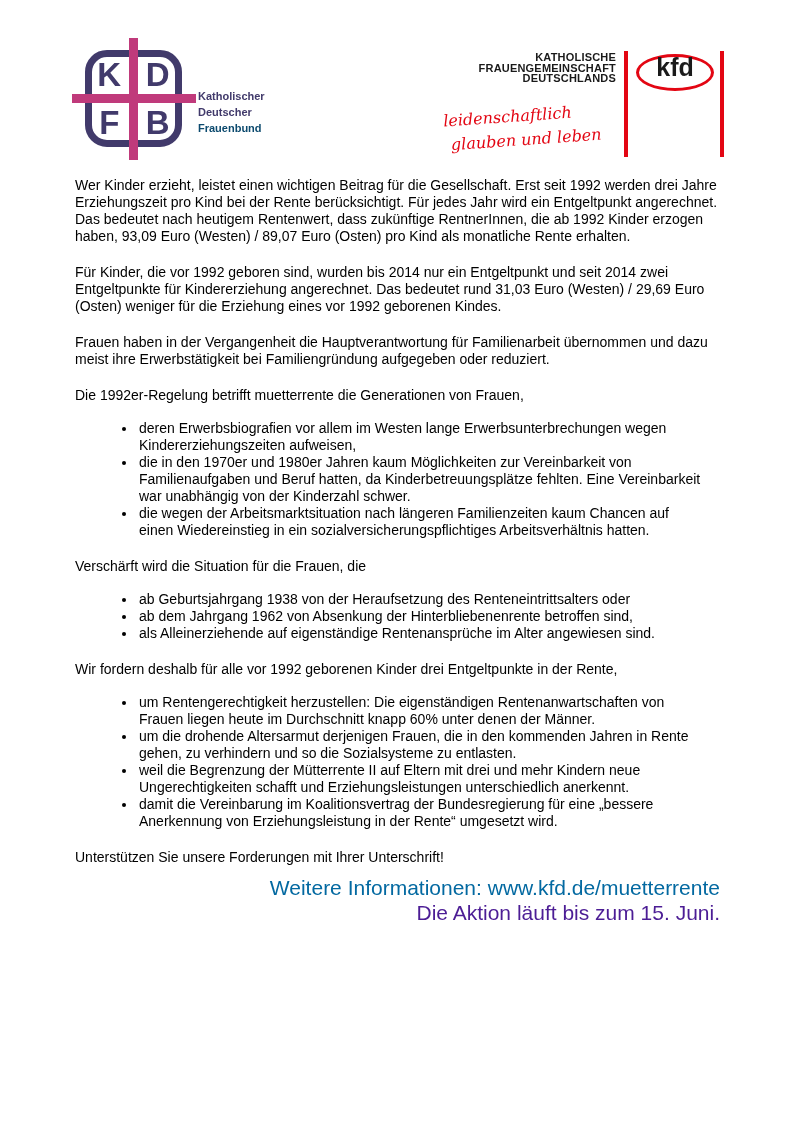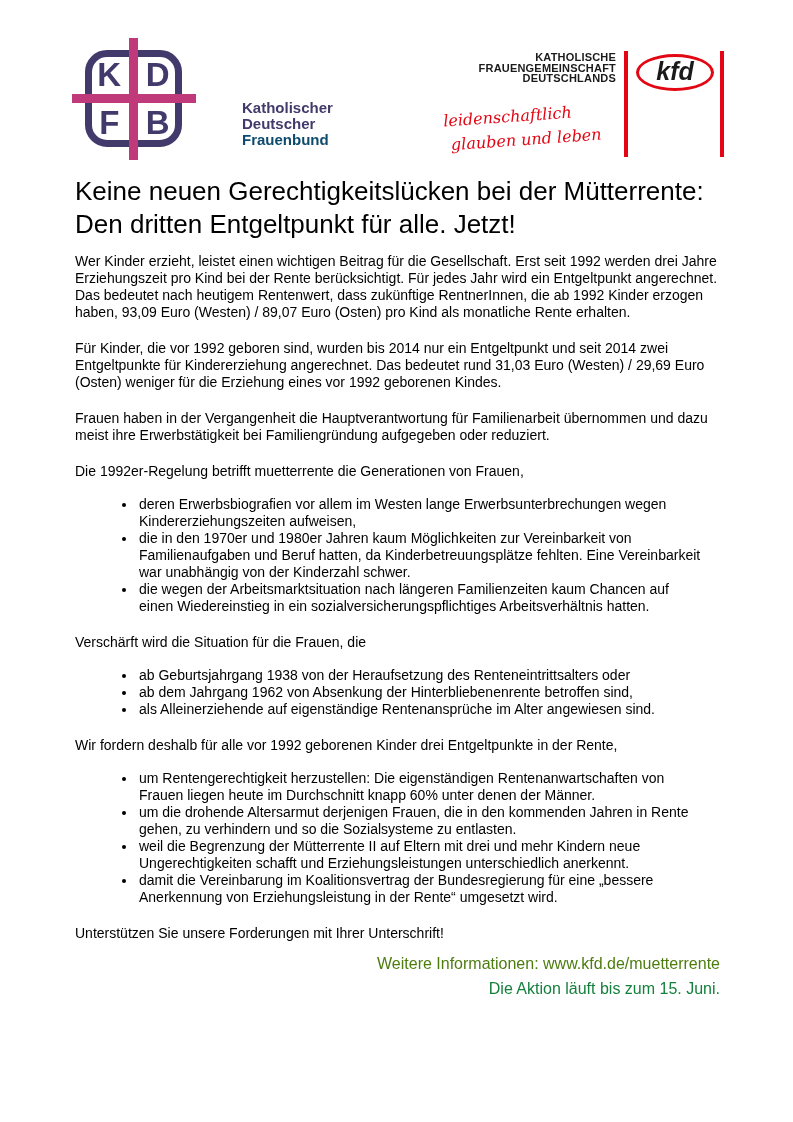--- a/index.html
+++ b/index.html
@@ -26,40 +26,40 @@
     position: absolute; left: 5px; top: 6px; width: 97px; height: 97px;
     display: grid; grid-template-columns: 1fr 1fr; grid-template-rows: 1fr 1fr;
     z-index: 3;
   }
   .kdfb-letters span {
     display: flex; align-items: center; justify-content: center;
     font-size: 33px; font-weight: bold; color: #413a6b; line-height: 1;
   }
   .kdfb-vbar { position: absolute; left: 49px; top: -6px; width: 9px; height: 122px; background: #c03a7b; z-index: 2; }
   .kdfb-hbar { position: absolute; left: -8px; top: 50px; width: 124px; height: 9px; background: #c03a7b; z-index: 2; }
-  .kdfb-orgname { position: absolute; left: 118px; top: 56px; font-size: 15px; font-weight: bold; line-height: 16px; margin-left: 44px; }
+  .kdfb-orgname { position: absolute; left: 118px; top: 44px; font-size: 11px; font-weight: bold; line-height: 16px; }
   .kdfb-orgname .navy { color: #413a6b; display: block; }
   .kdfb-orgname .pink { color: #0c4a6e; display: block; }
 
   .kfd-logo { position: absolute; right: 69px; top: 46px; width: 255px; height: 120px; }
   .kfd-orgname {
     position: absolute; right: 108px; top: 6px; width: 145px;
     text-align: right; font-size: 11px; font-weight: bold; line-height: 10.5px;
     color: #1a1a1a; letter-spacing: 0.2px;
   }
   .kfd-orgname span { display: block; }
   .kfd-bar { position: absolute; top: 5px; width: 4px; height: 106px; background: #e30613; }
   .kfd-bar-left { right: 96px; }
   .kfd-bar-right { right: 0px; }
   .kfd-ellipse {
     position: absolute; right: 10px; top: 8px; width: 78px; height: 37px;
     border: 3px solid #e30613; border-radius: 50%;
     display: flex; align-items: center; justify-content: center;
   }
-  .kfd-acronym { font-size: 25px; font-weight: bold; font-style: italic; color: #1a1a1a; line-height: 1; padding-bottom: 2px; }
+  .kfd-acronym { font-size: 25px; font-weight: bold; color: #1a1a1a; line-height: 1; padding-bottom: 10px; }
   .kfd-slogan {
     position: absolute; right: 120px; top: 58px; width: 160px;
     font-family: "DejaVu Serif", serif; font-style: italic;
     color: #e30613; font-size: 16px; line-height: 24px;
     transform: rotate(-4deg); white-space: nowrap;
   }
   .kfd-slogan span { display: block; }
   .kfd-slogan span + span { padding-left: 6px; }
 
   
@@ -75,22 +75,22 @@
   .body-text p { margin: 19px 0 0; font-size: 14px; line-height: 17px; }
   .body-text p.first { margin-top: 12px; }
   .section { margin: 13px 0 0; }
   .section-intro { margin: 0; font-size: 14px; line-height: 17px; }
   ul.bullets { margin: 16px; padding: 0 0 0 46px; list-style: disc; }
   ul.bullets li { font-size: 14px; line-height: 17px; padding-left: 2px; }
   .closing { margin: 13px 0 0; font-size: 14px; line-height: 17px; }
 
   
   .footer { margin-top: 9px; padding: 0 73px 0 75px; text-align: right; }
-  .footer-info { font-size: 16px; line-height: 26px; color: #4d7c0f; }
-  .footer-deadline { font-size: 16px; line-height: 23px; color: #15803d; }
+  .footer-info { font-size: 21px; line-height: 26px; color: #0369a1; }
+  .footer-deadline { font-size: 21px; line-height: 23px; color: #4c1d95; }
 </style>
 </head>
 <body>
 
 <div class="page">
 
   <div class="header">
 
     <div class="kdfb-logo">
       <div class="kdfb-square"></div>
@@ -124,24 +124,20 @@
         <span>leidenschaftlich</span>
         <span>glauben und leben</span>
       </div>
     </div>
 
   </div>
 
   <div class="content">
 
 
-    <h2>
-      <span>Keine neuen Gerechtigkeitslücken bei der Mütterrente:</span>
-      <span>Den dritten Entgeltpunkt für alle. Jetzt!</span>
-    </h2>
 
     <div class="body-text">
 
       <p class="first">Wer Kinder erzieht, leistet einen wichtigen Beitrag für die Gesellschaft. Erst seit 1992 werden drei Jahre Erziehungszeit pro Kind bei der Rente berücksichtigt. Für jedes Jahr wird ein Entgeltpunkt angerechnet. Das bedeutet nach heutigem Rentenwert, dass zukünftige RentnerInnen, die ab 1992 Kinder erzogen haben, 93,09 Euro (Westen) / 89,07 Euro (Osten) pro Kind als monatliche Rente erhalten.</p>
       <p>Für Kinder, die vor 1992 geboren sind, wurden bis 2014 nur ein Entgeltpunkt und seit 2014 zwei Entgeltpunkte für Kindererziehung angerechnet. Das bedeutet rund 31,03 Euro (Westen) / 29,69 Euro (Osten) weniger für die Erziehung eines vor 1992 geborenen Kindes.</p>
       <p>Frauen haben in der Vergangenheit die Hauptverantwortung für Familienarbeit übernommen und dazu meist ihre Erwerbstätigkeit bei Familiengründung aufgegeben oder reduziert.</p>
 
       <div class="section">
         <p class="section-intro">Die 1992er-Regelung betrifft muetterrente die Generationen von Frauen,</p>
         <ul class="bullets">

